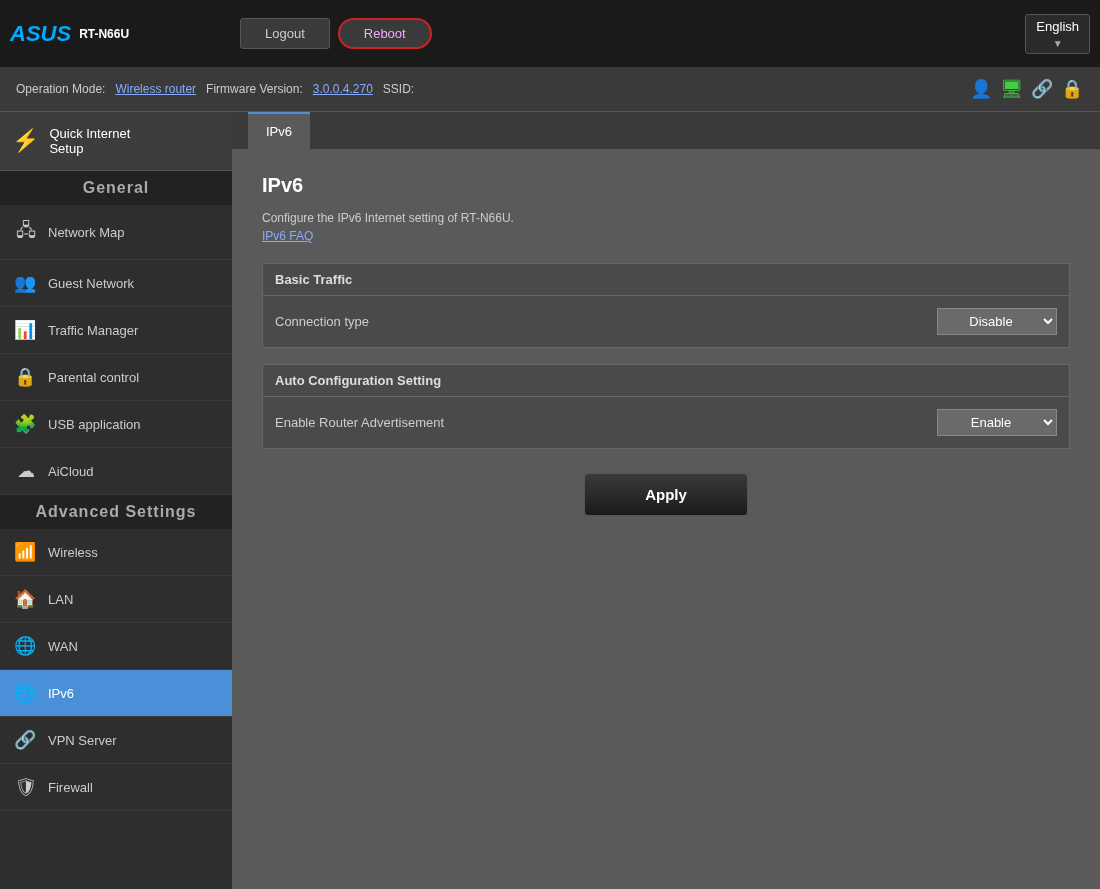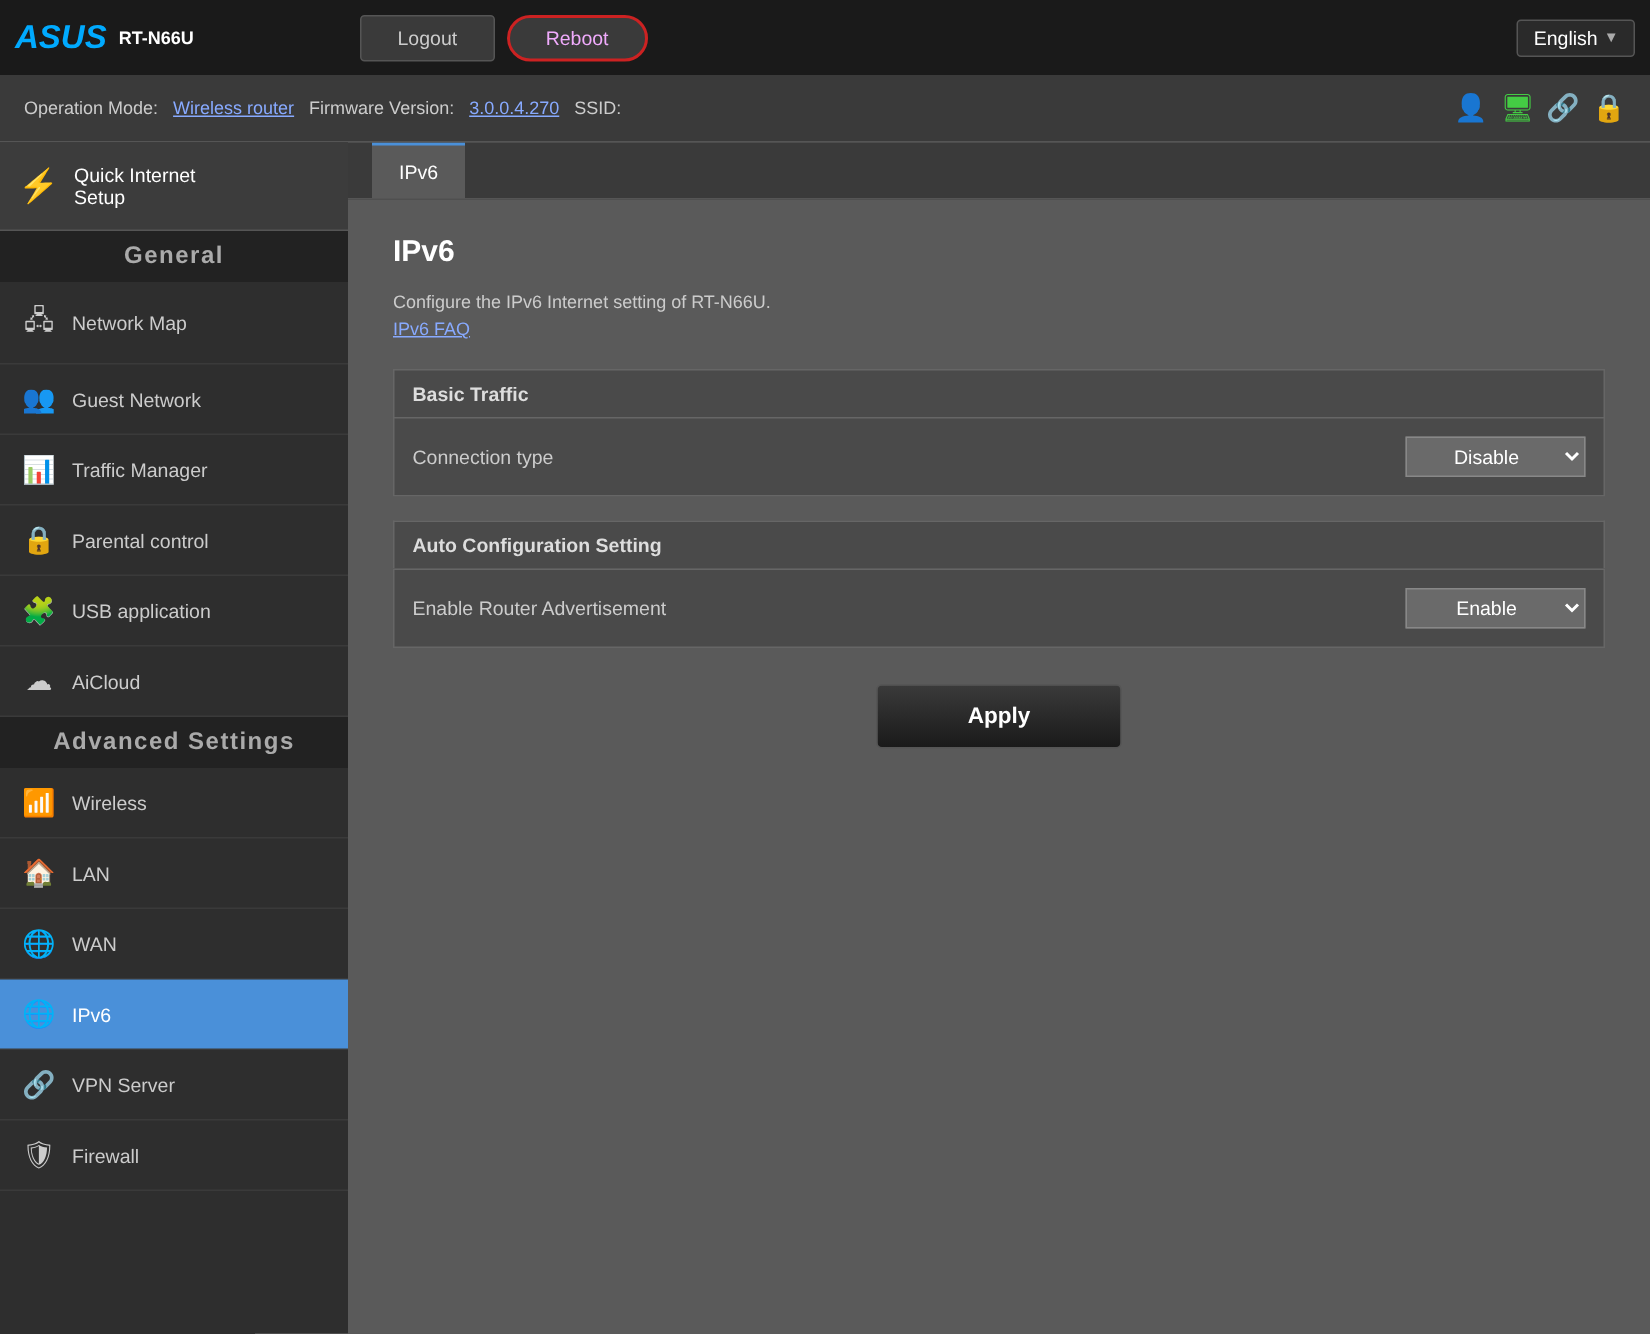--- a/index.html
+++ b/index.html
@@ -1,36 +1,36 @@
 <!DOCTYPE html>
 <html><head>
   <meta charset="utf-8">
   <style>
     * { margin: 0; padding: 0; box-sizing: border-box; }
     body { width: 1100px; height: 889px; font-family: Arial, sans-serif; font-size: 13px; background: #5a5a5a; overflow: hidden; }
 
     
     #topbar {
-      display: flex; align-items: center; background: #1a1a1a; height: 50px; padding: 0 10px;
+      display: flex; align-items: center; background: #1a1a1a; height: 67px; padding: 0 10px;
     }
     #logo-area {
       display: flex; align-items: center; gap: 8px; color: #fff; font-size: 18px; font-weight: bold; width: 230px;
     }
     #logo-asus { color: #00aaff; font-size: 22px; font-weight: bold; font-style: italic; }
     #logo-model { color: #fff; font-size: 12px; }
     #top-buttons { display: flex; gap: 8px; flex: 1; }
     .top-btn {
       padding: 6px 24px; background: #3a3a3a; color: #ccc; border: 1px solid #555; border-radius: 3px; cursor: pointer; font-size: 13px;
     }
     .top-btn-reboot {
       padding: 6px 24px; background: #3a3a3a; color: #f0abfc; border: 2px solid #cc2222; border-radius: 16px; cursor: pointer; font-size: 13px;
     }
     #lang-area {
       display: flex; align-items: center; gap: 4px; color: #fff; margin-left: auto;
-      background: #2a2a2a; border: 1px solid #555; padding: 4px 10px; border-radius: 3px; cursor: pointer;
+      background: #2a2a2a; border: 1px solid #555; padding: 4px 10px; border-radius: 3px; cursor: pointer; flex-direction: column;
     }
     #lang-arrow { font-size: 10px; color: #aaa; }
 
     
     #statusbar {
       background: #3a3a3a; height: 45px; display: flex; align-items: center; padding: 0 16px; gap: 10px;
       border-bottom: 1px solid #555; color: #ccc; font-size: 12px;
     }
     .status-icons { display: flex; gap: 8px; margin-left: auto; align-items: center; }
     .status-icon { color: #4c4; font-size: 18px; }

